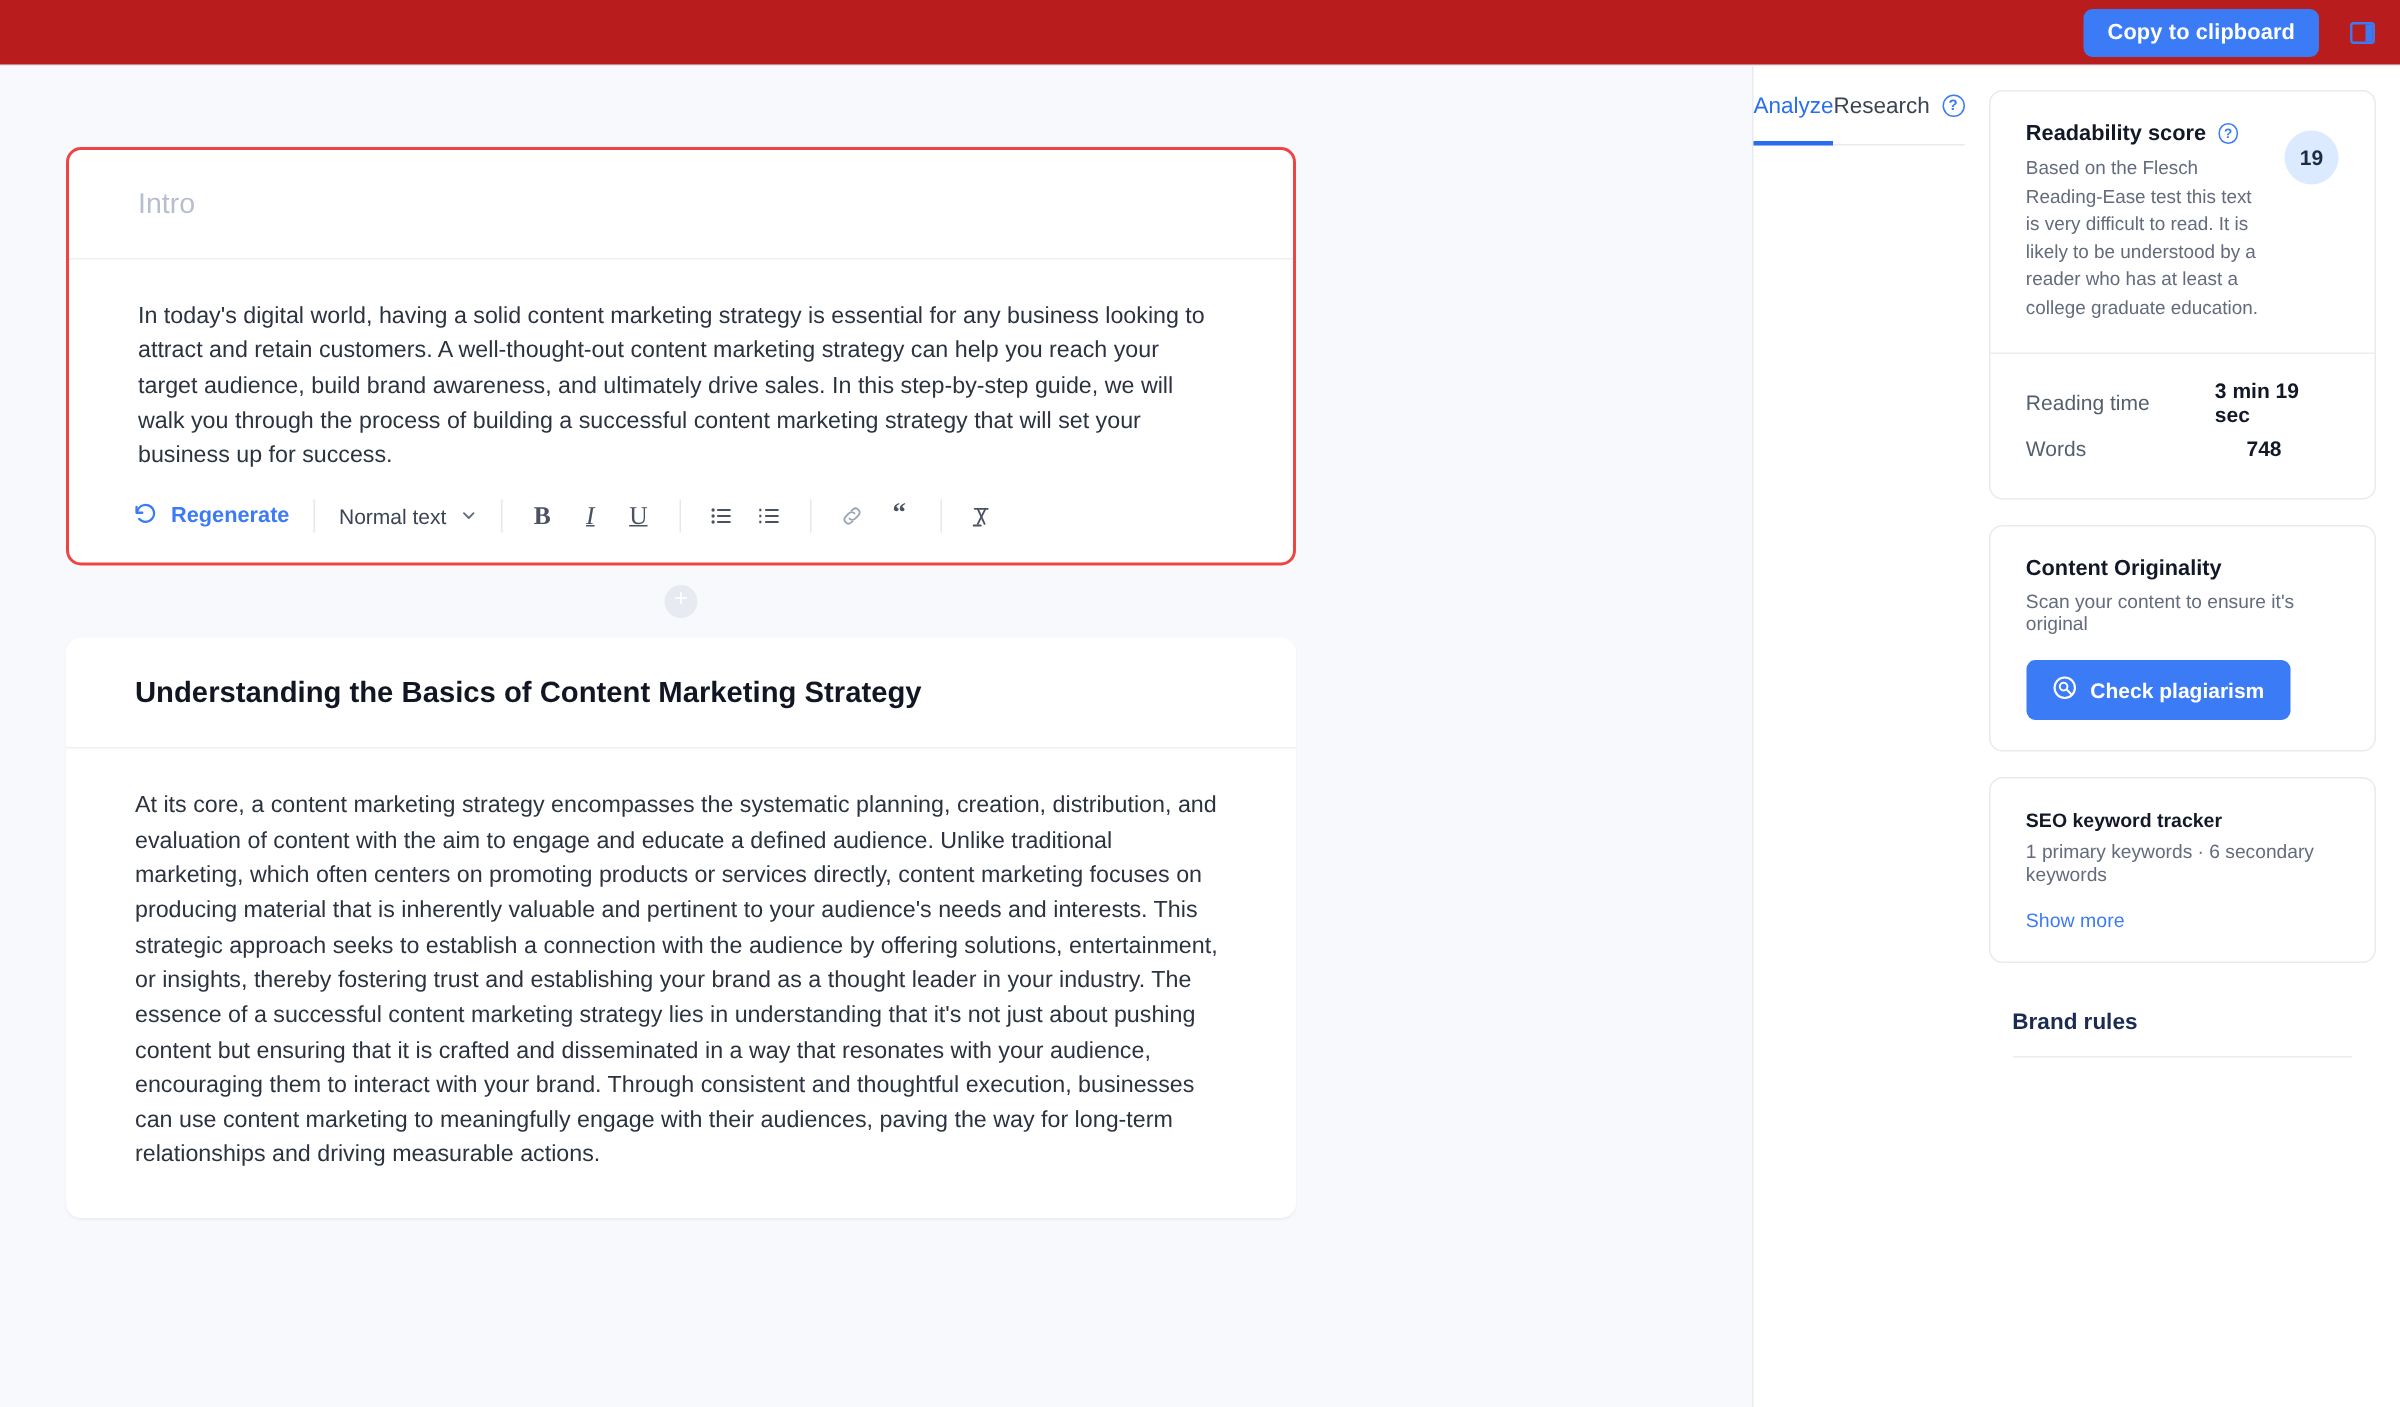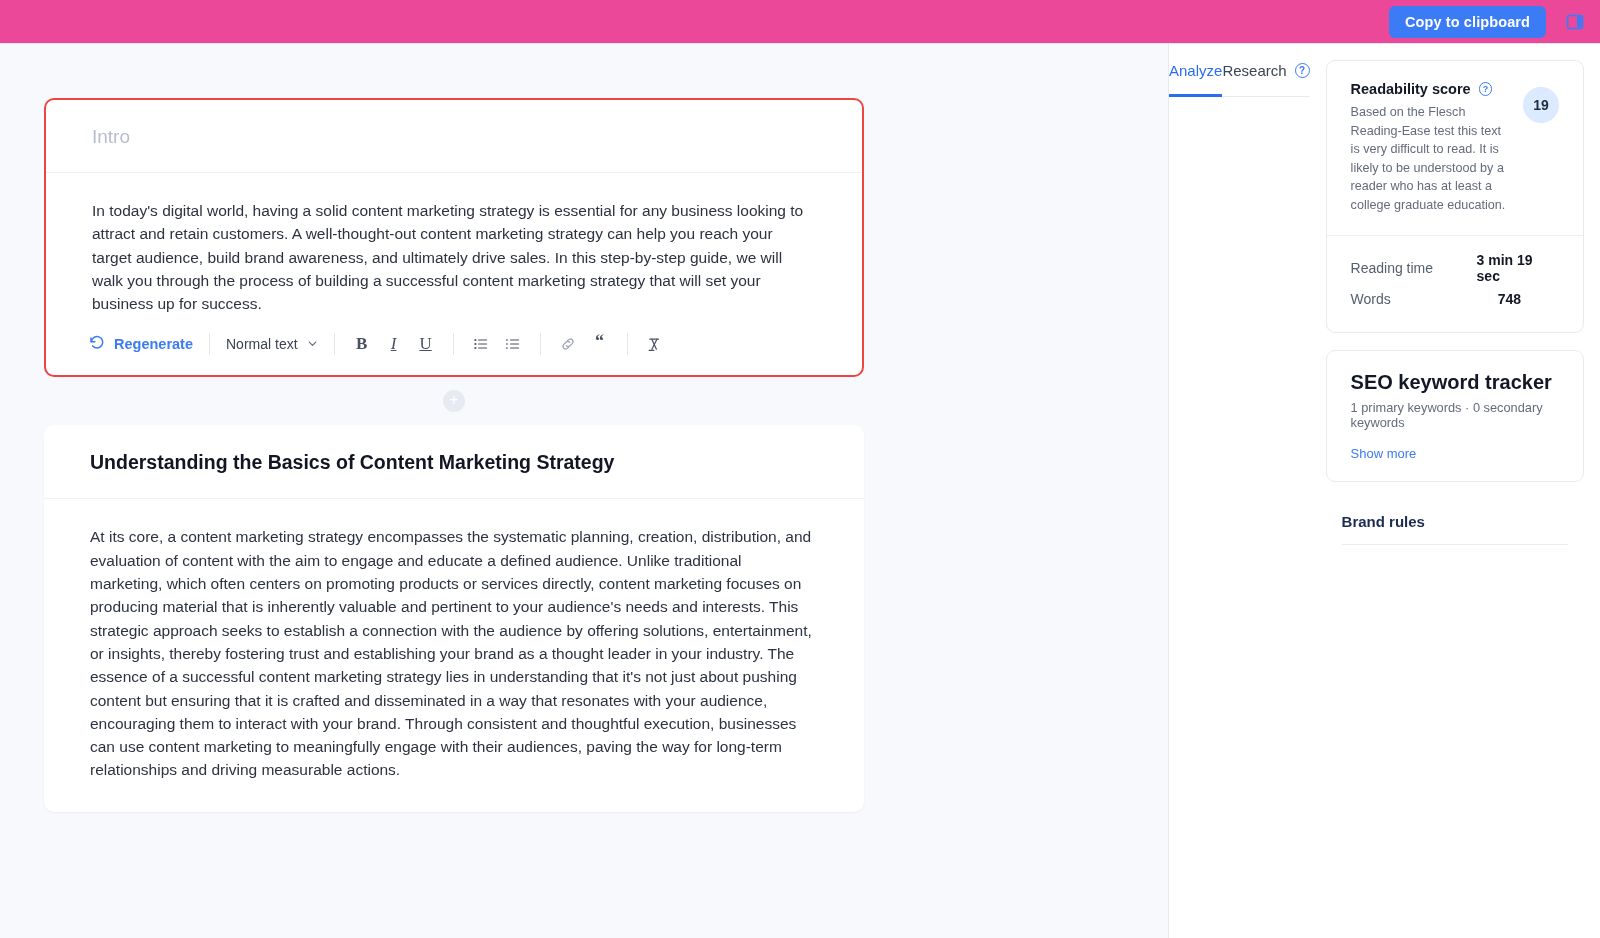--- a/index.html
+++ b/index.html
@@ -7,21 +7,21 @@
     width: 1600px; height: 938px;
     font-family: "Liberation Sans", sans-serif;
     background: #ffffff;
     overflow: hidden;
   }
   .app { position: relative; width: 1600px; height: 938px; display: flex; flex-direction: column; }
 
   
   .topbar {
     height: 44px; min-height: 44px;
-    background: #ec4899;
+    background: #b91c1c;
     border-bottom: 1px solid #e6e9f0;
     display: flex; align-items: center; justify-content: flex-end;
     padding-right: 14px;
     position: relative; z-index: 5;
   }
   .copy-btn {
     background: #3b7bf6; color: #fff;
     border: none; border-radius: 6px;
     font-size: 14.5px; font-weight: bold;
     font-family: "Liberation Sans", sans-serif;
@@ -176,21 +176,21 @@
 
   .orig-title { font-size: 14.5px; font-weight: bold; color: #121826; margin-bottom: 6px; }
   .orig-desc { font-size: 12.8px; color: #636b7c; margin-bottom: 17px; }
   .plag-btn {
     background: #3b7bf6; color: #fff; border: none; border-radius: 6px;
     font-size: 14px; font-weight: bold; font-family: "Liberation Sans", sans-serif;
     padding: 10px 17px; cursor: pointer;
     display: inline-flex; align-items: center; gap: 9px;
   }
 
-  .seo-title { font-size: 20px; font-weight: bold; color: #121826; margin-bottom: 6px; }
+  .seo-title { font-size: 13px; font-weight: bold; color: #121826; margin-bottom: 6px; }
   .seo-desc { font-size: 12.8px; color: #636b7c; margin-bottom: 16px; }
   .show-more { font-size: 13px; color: #3b7bf6; cursor: pointer; }
 
   .brand-rules { padding: 14px 16px 0 16px; }
   .brand-title { font-size: 15px; font-weight: bold; color: #1c2b52; }
   .brand-line { height: 1px; background: #eaecf1; margin-top: 14px; }
 </style>
 </head>
 <body>
 
@@ -335,25 +335,41 @@
               <span class="stat-label">Reading time</span>
               <span class="stat-value">3 min 19 sec</span>
             </div>
             <div class="stat-row">
               <span class="stat-label">Words</span>
               <span class="stat-value right">748</span>
             </div>
           </div>
         </div>
 
+        <div class="card">
+          <div class="card-inner">
+            <div class="orig-title">Content Originality</div>
+            <div class="orig-desc">Scan your content to ensure it's original</div>
+            <button class="plag-btn">
+              <span>
+                <svg width="17" height="17" viewBox="0 0 18 18" fill="none">
+                  <circle cx="9" cy="9" r="7.2" stroke="#ffffff" stroke-width="1.5"></circle>
+                  <circle cx="8.2" cy="8.2" r="2.7" stroke="#ffffff" stroke-width="1.4"></circle>
+                  <path d="M10.3 10.3l3 3" stroke="#ffffff" stroke-width="1.5" stroke-linecap="round"></path>
+                </svg>
+              </span>
+              <span>Check plagiarism</span>
+            </button>
+          </div>
+        </div>
 
         <div class="card">
           <div class="card-inner">
             <div class="seo-title">SEO keyword tracker</div>
-            <div class="seo-desc">1 primary keywords · 0 secondary keywords</div>
+            <div class="seo-desc">1 primary keywords · 6 secondary keywords</div>
             <div class="show-more">Show more</div>
           </div>
         </div>
 
         <div class="brand-rules">
           <div class="brand-title">Brand rules</div>
           <div class="brand-line"></div>
         </div>
 
       </div>

